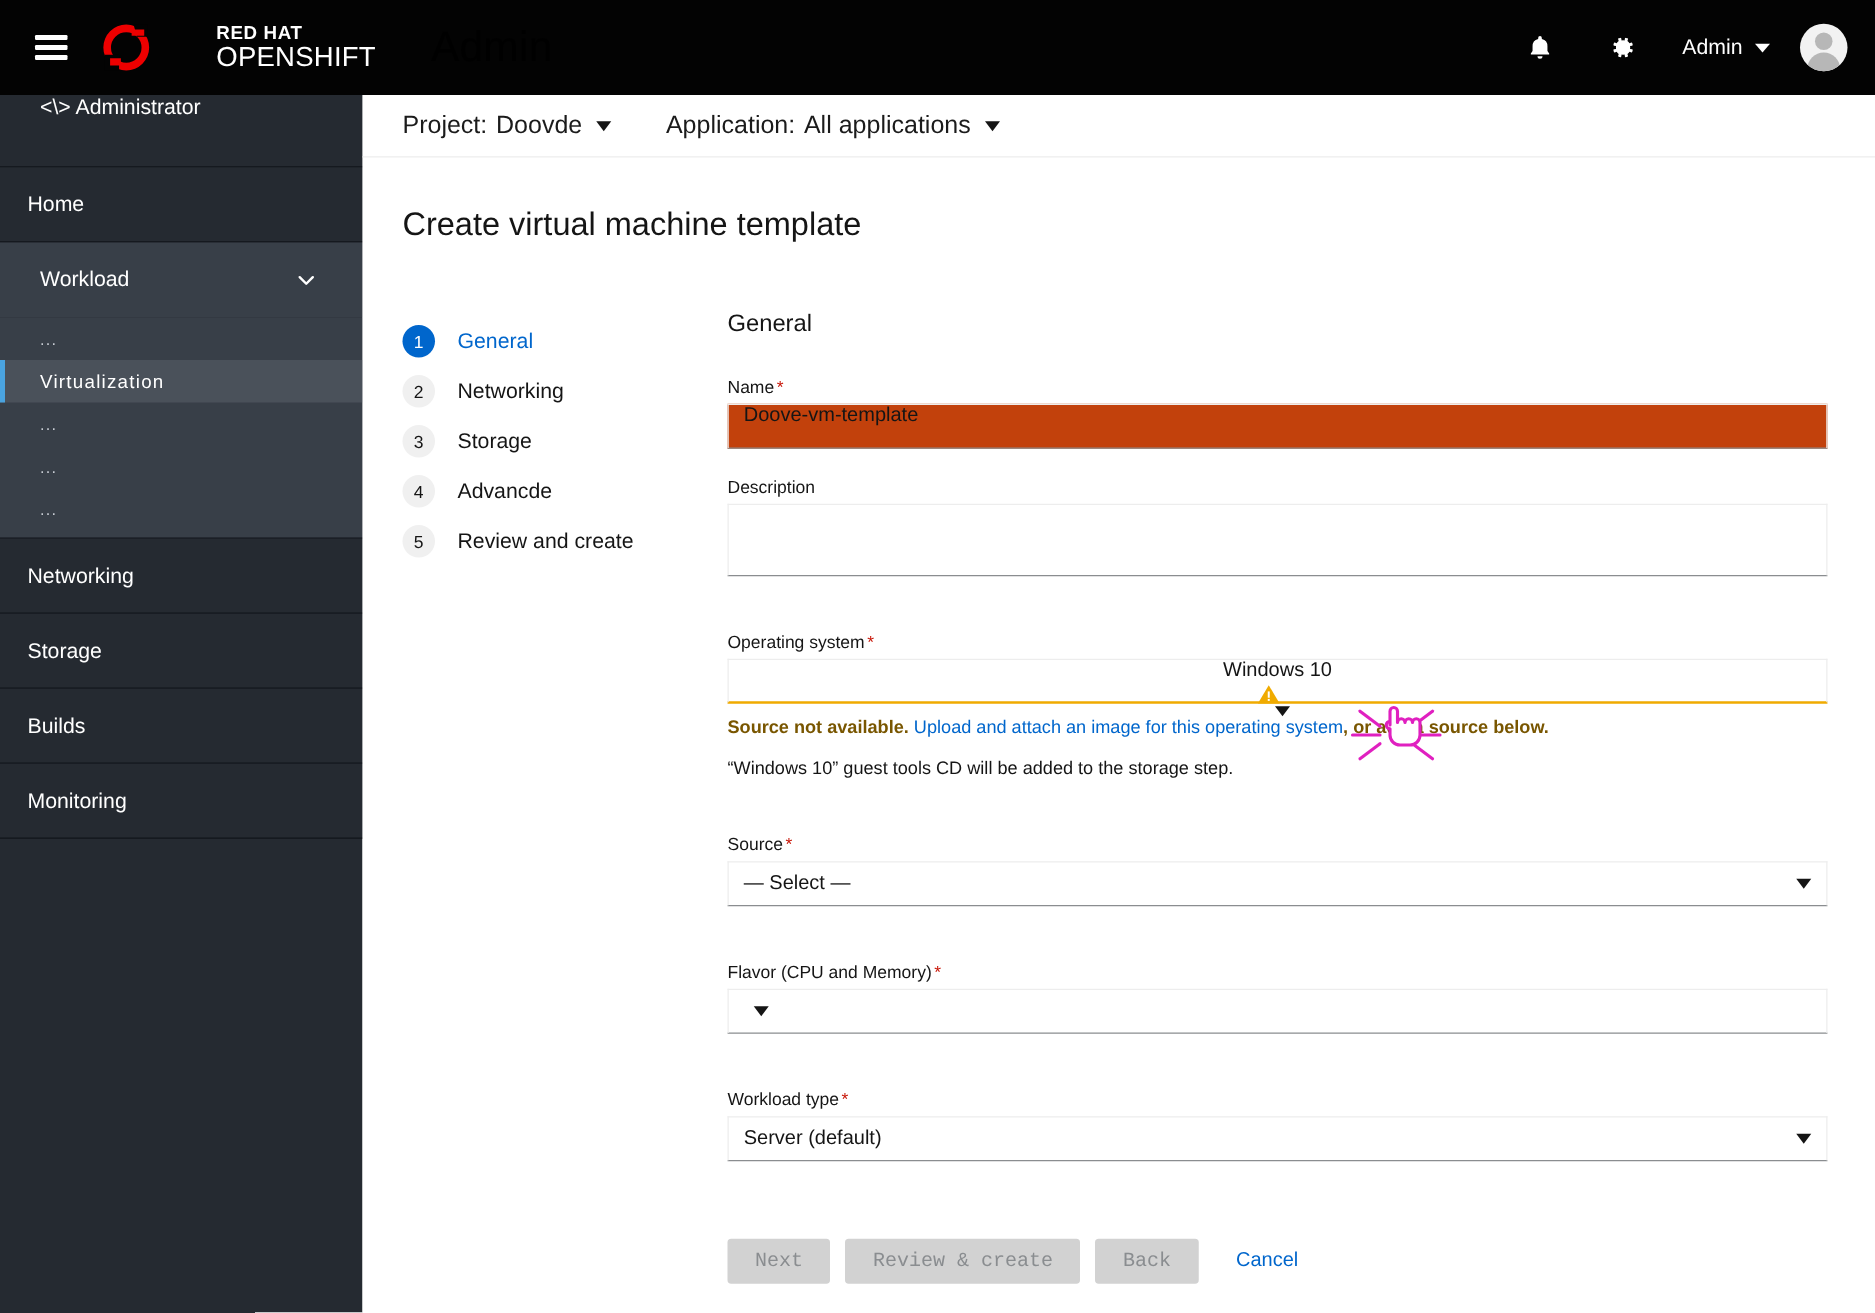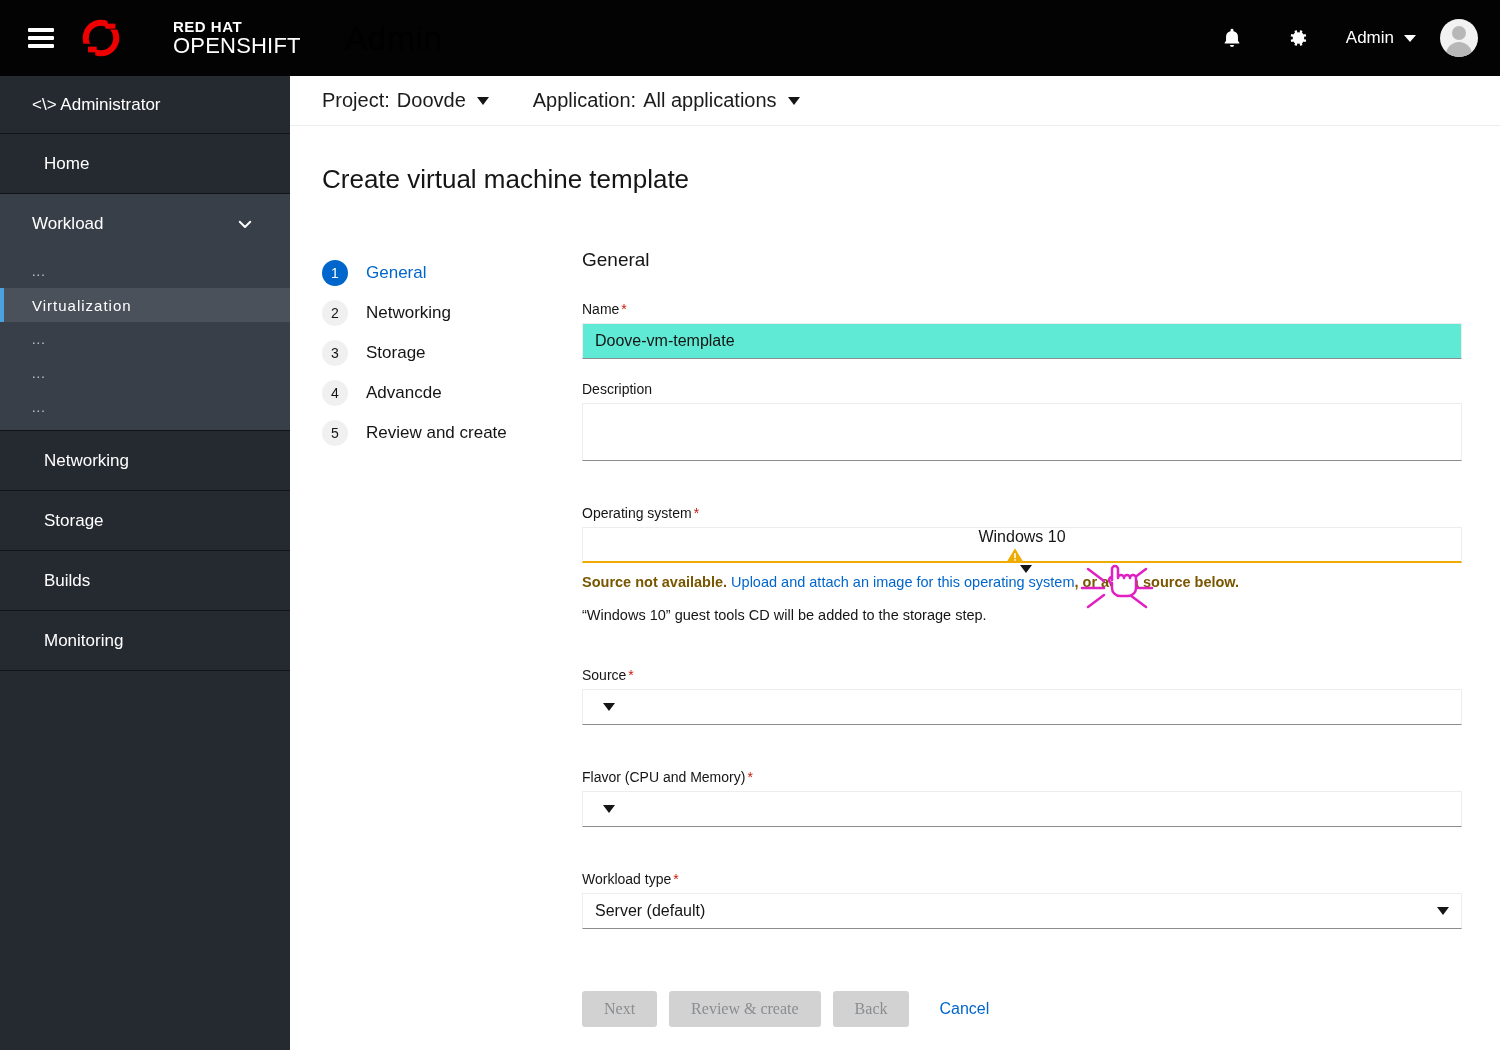--- a/index.html
+++ b/index.html
@@ -66,26 +66,26 @@
     position: absolute; width: 26px; height: 17px; border-radius: 13px 13px 0 0;
     background: #b7b7b7; left: 6px; top: 23px;
   }
 
   
   .sidebar {
     position: absolute; top: 76px; left: 0; width: 290px; height: 974px;
     background: #252a31;
   }
   .perspective {
-    height: 58px; display: flex; align-items: center; padding-left: 32px;
+    height: 58px; display: flex; padding-left: 32px;
     color: #fff; font-size: 17px; background: #252a31;
     border-bottom: 1px solid #11151a; cursor: pointer;
   }
   .nav-item {
-    height: 60px; display: flex; align-items: center; padding-left: 44px;
+    height: 60px; display: flex; align-items: center; padding-left: 22px;
     color: #fff; font-size: 17px; border-bottom: 1px solid #11151a;
     cursor: pointer; background: #252a31;
   }
   .nav-group-header {
     height: 60px; display: flex; align-items: center; padding-left: 32px;
     padding-right: 36px; color: #fff; font-size: 17px; cursor: pointer;
     background: #383f48;
   }
   .nav-group-header .chev { margin-left: auto; }
   .chev-svg { display: block; }
@@ -137,24 +137,24 @@
 
   .form-panel { flex: 1; max-width: 882px; padding-right: 40px; }
   .section-title { font-size: 19px; color: #151515; margin-bottom: 30px; }
   .field { margin-bottom: 22px; position: relative; }
   .field-label {
     display: block; font-size: 14px; color: #151515; margin-bottom: 6px;
   }
   .req { color: #c9190b; margin-left: 2px; }
 
   .inp {
-    width: 880px; height: 36px; background: #5eead4;
+    width: 880px; height: 36px; background: #c2410c;
     border: 1px solid #ededed; border-bottom: 1px solid #8a8d90;
     font-size: 16px; color: #151515; padding: 0 12px;
-    font-family: "Liberation Sans", sans-serif; display: flex; align-items: center;
+    font-family: "Liberation Sans", sans-serif; display: flex; 
   }
   .textarea {
     width: 880px; height: 58px; background: #fff;
     border: 1px solid #ededed; border-bottom: 1px solid #8a8d90;
   }
   .select {
     width: 880px; height: 36px; background: #fff;
     border: 1px solid #ededed; border-bottom: 1px solid #8a8d90;
     font-size: 16px; color: #151515; padding: 0 12px;
     display: flex; align-items: center; cursor: pointer;
@@ -174,21 +174,21 @@
   .helper-warn .bold-gold { color: #795600; font-weight: bold; }
   .helper-warn .link { color: #06c; cursor: pointer; }
   .helper-note { font-size: 14.5px; color: #151515; margin-top: 15px; }
 
   .spacer-lg { height: 22px; }
 
   .btn-row { display: flex; align-items: center; margin-top: 62px; }
   .btn {
     height: 36px; padding: 0 22px; border: none; border-radius: 3px;
     background: #d2d2d2; color: #8a8d90; font-size: 16px;
-    font-family: Liberation Serif, serif; cursor: default;
+    font-family: Liberation Mono, monospace; cursor: default;
     display: flex; align-items: center; justify-content: center; margin-right: 12px;
   }
   .btn-link {
     background: none; border: none; color: #06c; font-size: 16px;
     font-family: "Liberation Sans", sans-serif; cursor: pointer;
     padding: 0 18px; height: 36px;
   }
 
   
   .cursor-marker {
@@ -384,20 +384,21 @@
         <div class="helper-note">“Windows 10” guest tools CD will be added to the storage step.</div>
       </div>
 
       <div class="spacer-lg"></div>
 
       <div class="field">
         <label class="field-label">
           <span>Source</span><span class="req">*</span>
         </label>
         <div class="select">
+          <span class="sel-val">— Select —</span>
           <span class="sel-caret"></span>
         </div>
       </div>
 
       <div class="spacer-lg"></div>
 
       <div class="field">
         <label class="field-label">
           <span>Flavor (CPU and Memory)</span><span class="req">*</span>
         </label>

